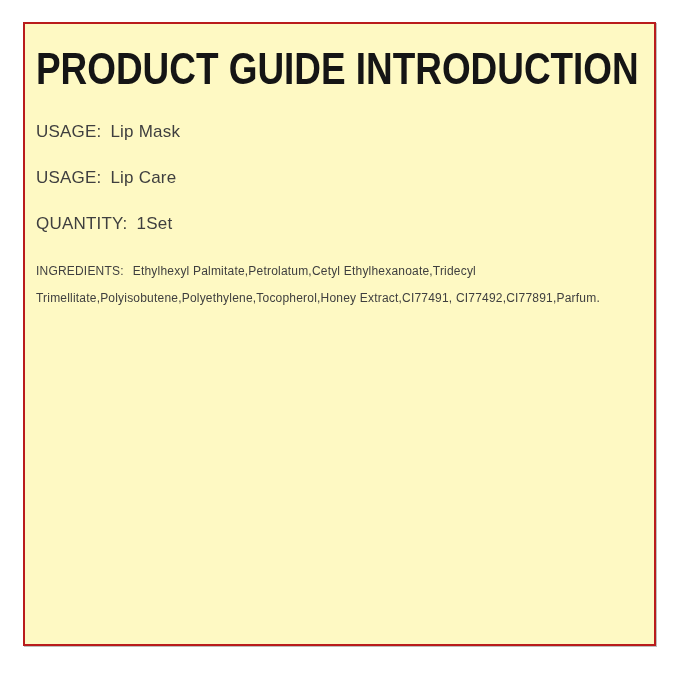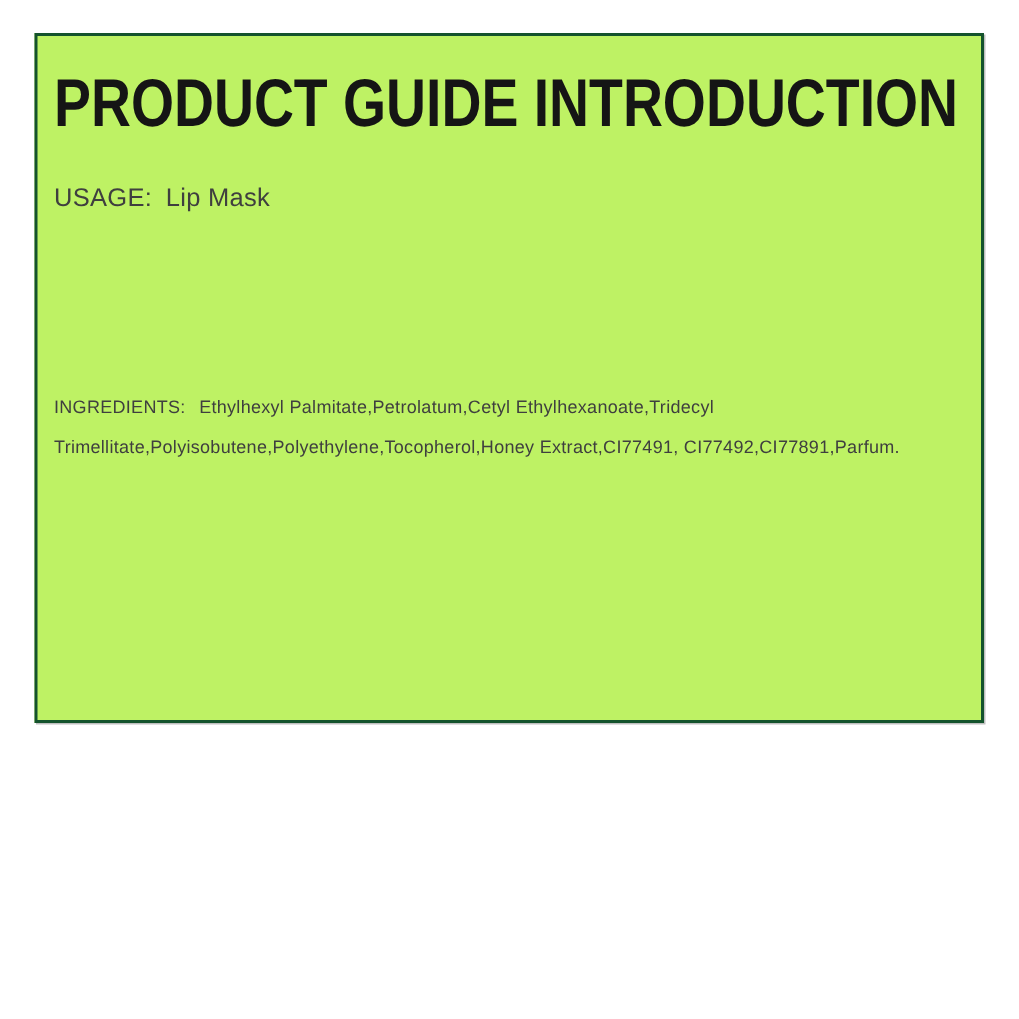--- a/index.html
+++ b/index.html
@@ -10,23 +10,23 @@
     overflow: hidden;
   }
   .page {
     position: relative;
     width: 679px; height: 679px;
     background: #ffffff;
   }
   .card {
     position: absolute;
     left: 23px; top: 22px;
-    width: 633px; height: 460px;
-    background: #bef264;
-    border: 2px solid #14532d;
+    width: 633px; height: 624px;
+    background: #fef9c3;
+    border: 2px solid #b91c1c;
     box-shadow: 1px 1px 0 rgba(0,0,0,0.25);
   }
   .title {
     position: absolute;
     left: 11px; top: 19px;
     font-size: 45px;
     line-height: 52px;
     font-weight: bold;
     color: #151515;
     white-space: nowrap;
@@ -63,20 +63,26 @@
 
 <div class="page">
   <div class="card">
 
     <h1 class="title">PRODUCT GUIDE INTRODUCTION</h1>
 
     <div class="field f0">
       <span class="label">USAGE:</span><span class="value">Lip Mask</span>
     </div>
 
+    <div class="field f1">
+      <span class="label">USAGE:</span><span class="value">Lip Care</span>
+    </div>
 
+    <div class="field f2">
+      <span class="label">QUANTITY:</span><span class="value">1Set</span>
+    </div>
 
     <p class="ingredients">
       <span class="label">INGREDIENTS:</span><span class="value">Ethylhexyl Palmitate,Petrolatum,Cetyl Ethylhexanoate,Tridecyl Trimellitate,Polyisobutene,Polyethylene,Tocopherol,Honey Extract,CI77491, CI77492,CI77891,Parfum.</span>
     </p>
 
   </div>
 </div>
 
 </body></html>

